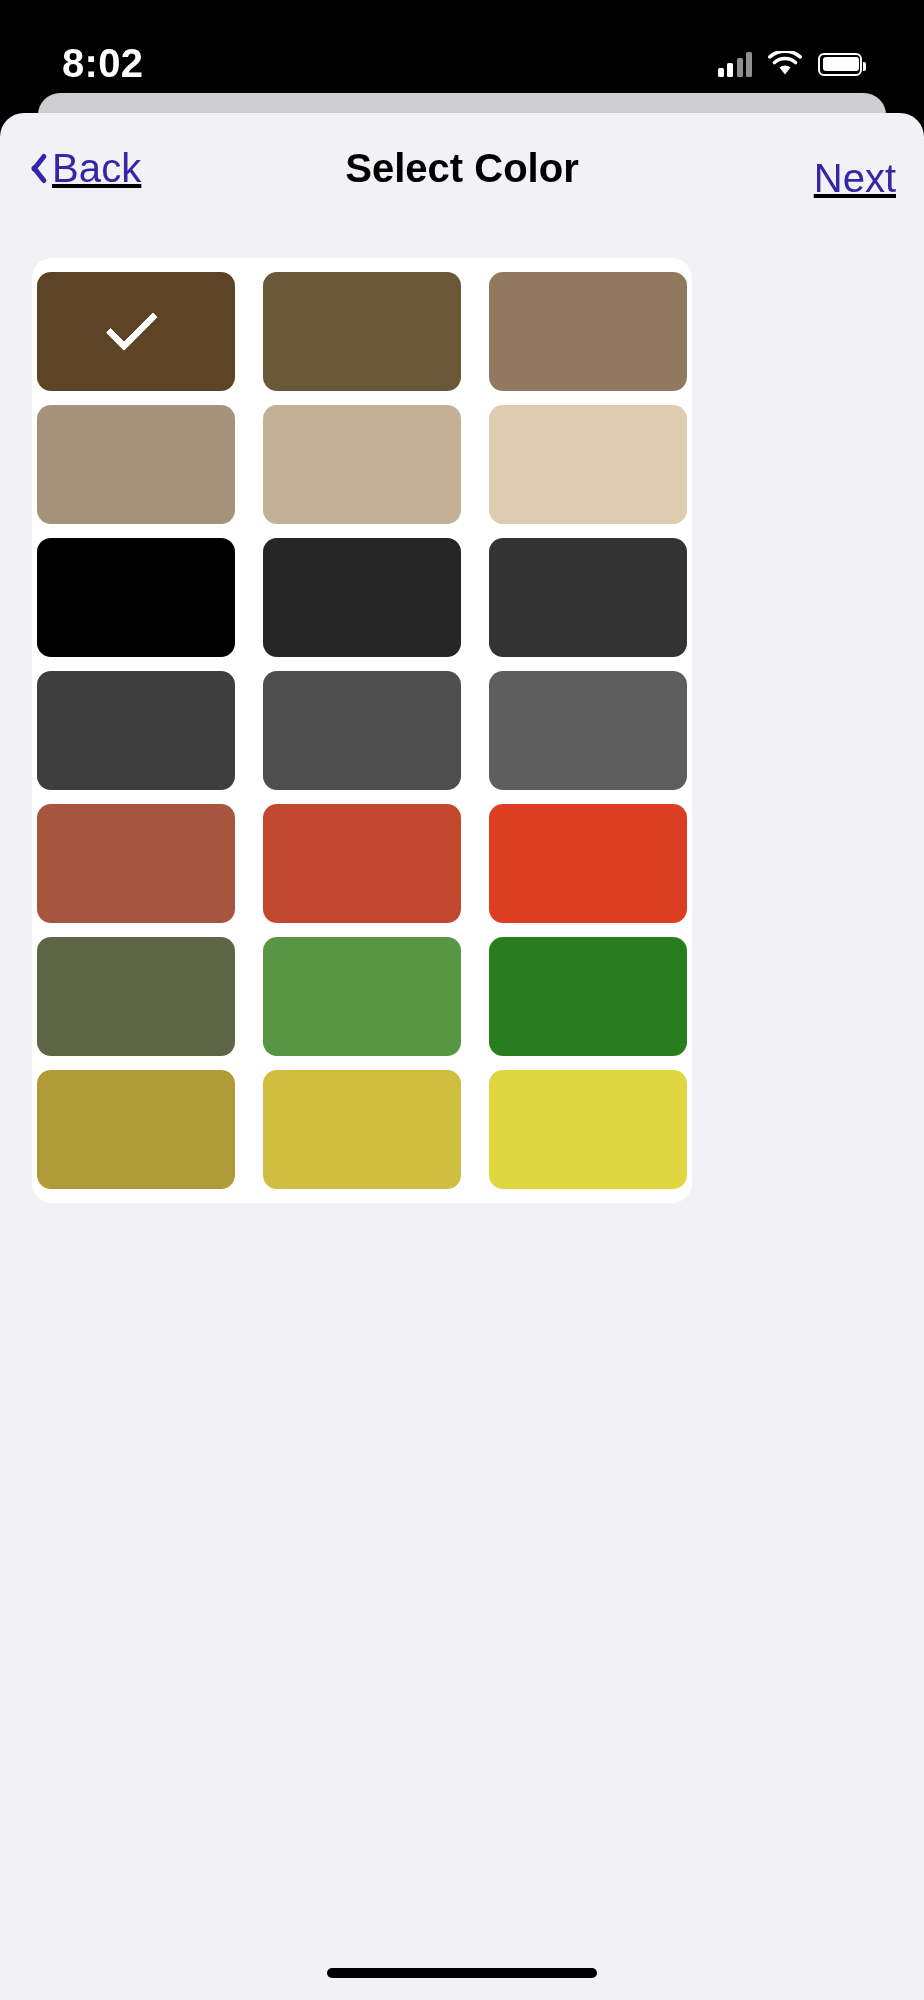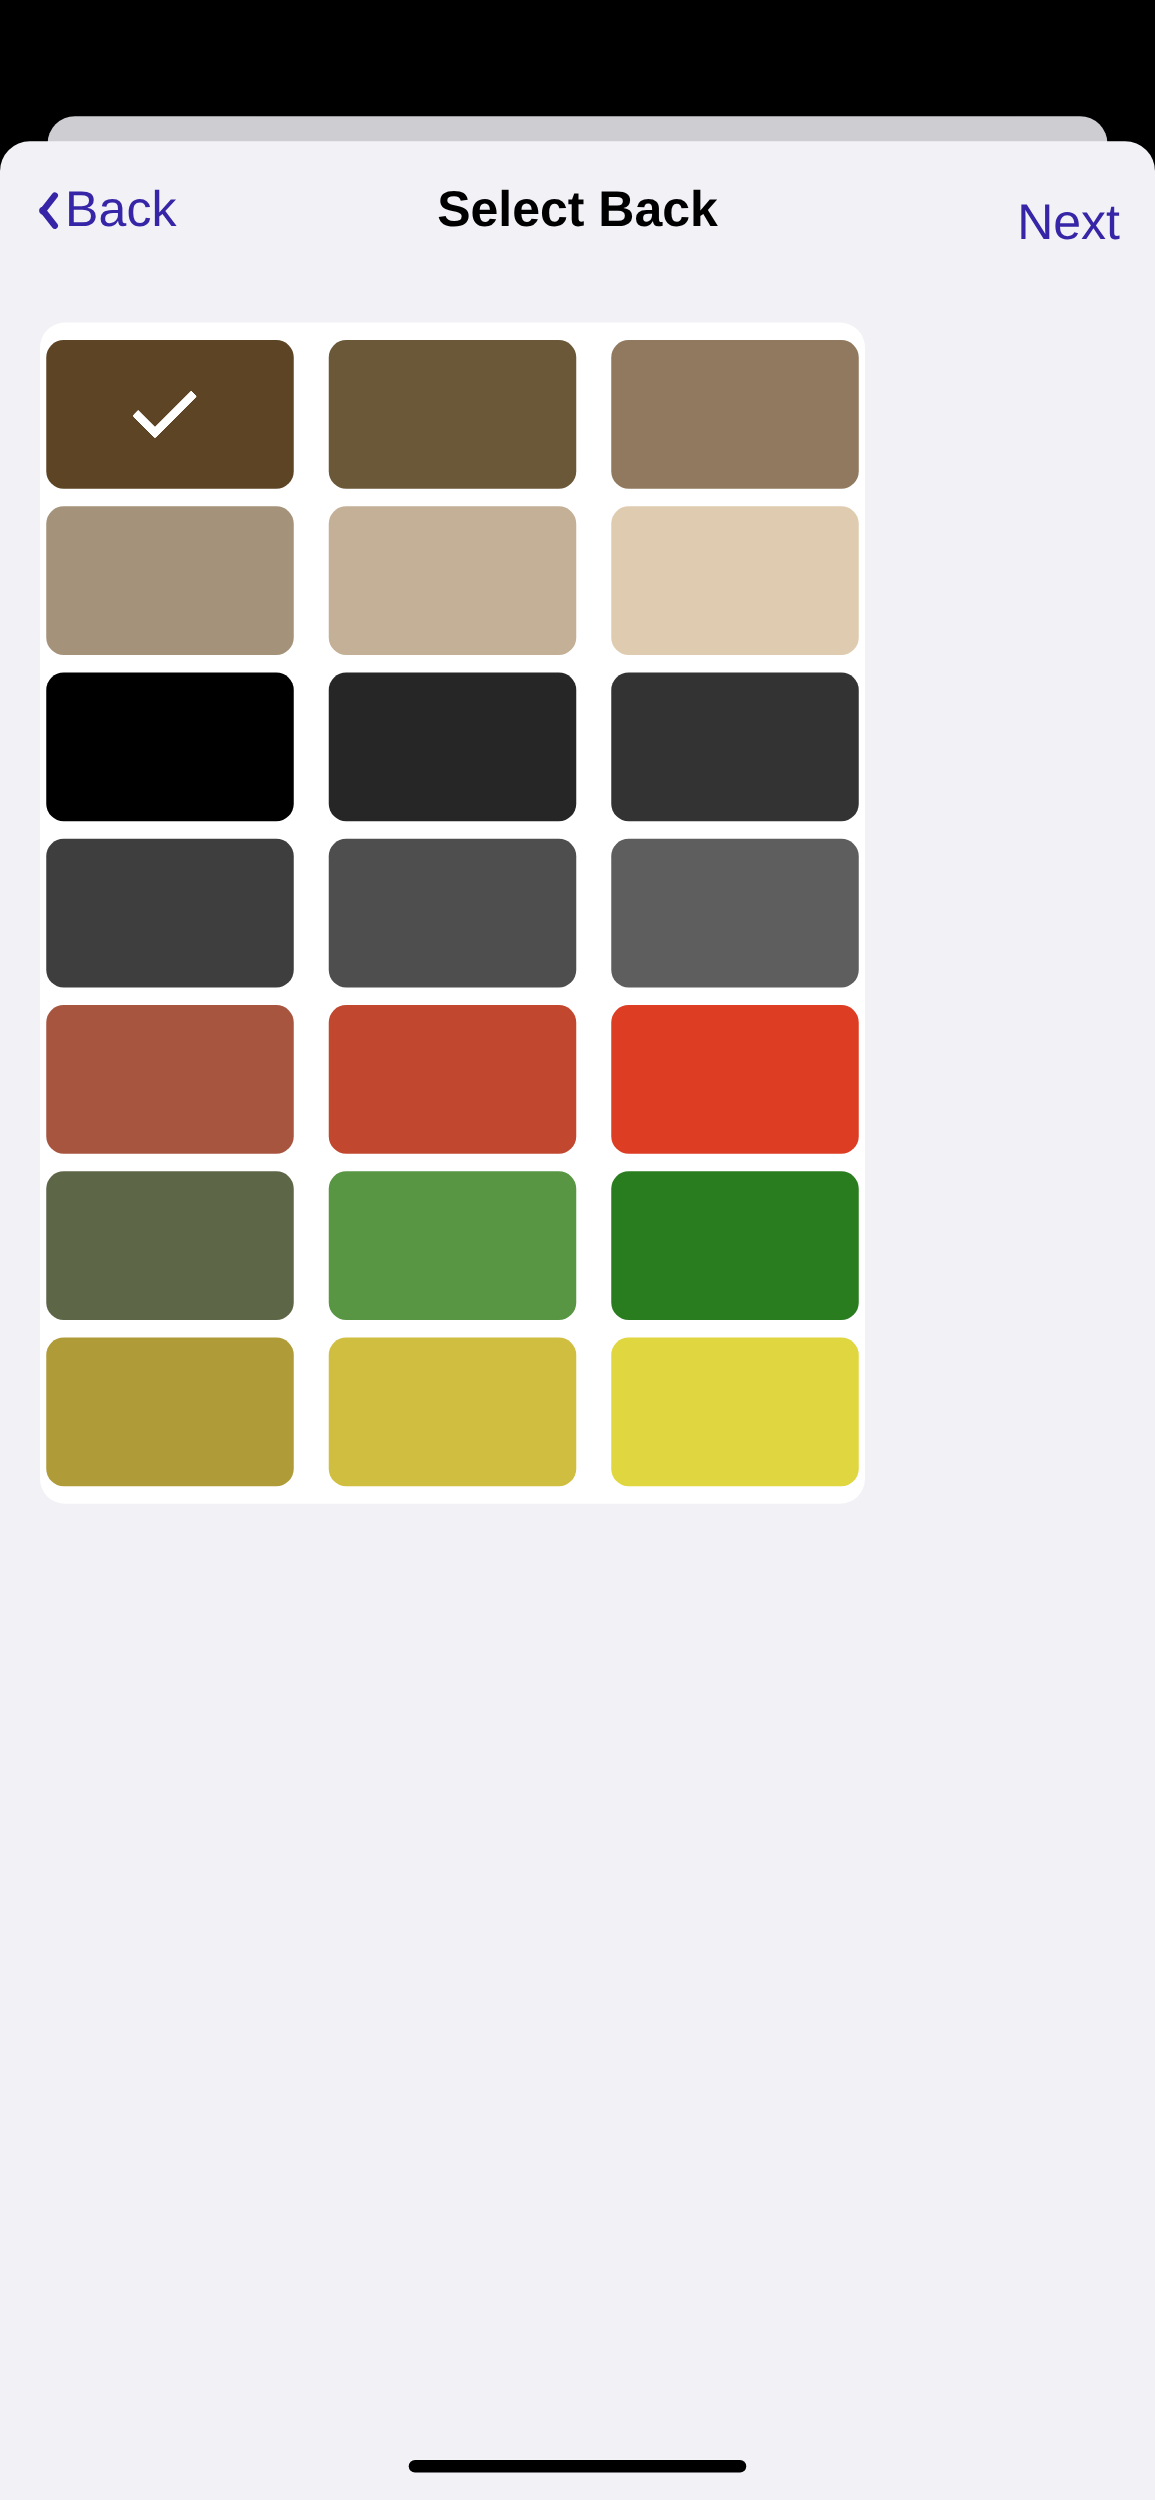--- a/index.html
+++ b/index.html
@@ -67,20 +67,21 @@
   }
 
   
   .sheet {
     position:absolute;
     top:113px; left:0;
     width:924px; height:1887px;
     background:#f1f1f6;
     border-radius:24px 24px 0 0;
     overflow:hidden;
+    text-decoration:underline;
   }
 
   
   .navbar {
     position:relative;
     height:110px;
     display:flex; align-items:center;
     padding:0 24px;
   }
   .nav-back {
@@ -150,31 +151,52 @@
     transform:translateX(-50%);
     width:270px; height:10px;
     background:#000; border-radius:6px;
   }
 </style>
 </head>
 <body>
 
 <div class="phone">
 
+  <div class="status-bar">
+    <div class="status-time">8:02</div>
+    <div class="status-icons">
+      <div class="sig">
+        <i></i>
+          <i></i>
+          <i></i>
+          <i></i>
+      </div>
+      <div class="wifi">
+        <svg width="34" height="26" viewBox="0 0 34 26">
+          <path d="M17 23.5 L11.5 16.5 A8.6 8.6 0 0 1 22.5 16.5 Z" fill="#fff"></path>
+          <path d="M6.5 11.5 A16 16 0 0 1 27.5 11.5" stroke="#fff" stroke-width="3.6" fill="none" stroke-linecap="round"></path>
+          <path d="M1.8 5.8 A23.5 23.5 0 0 1 32.2 5.8" stroke="#fff" stroke-width="3.6" fill="none" stroke-linecap="round"></path>
+        </svg>
+      </div>
+      <div class="batt">
+        <div class="batt-fill" style="width:36px"></div>
+      </div>
+    </div>
+  </div>
 
   <div class="sheet-behind"></div>
 
   <div class="sheet">
 
     <div class="navbar">
       <div class="nav-back">
         <span class="chev"></span>
         <span class="nav-back-label">Back</span>
       </div>
-      <div class="nav-title">Select Back</div>
+      <div class="nav-title">Select Color</div>
       <div class="nav-next">Next</div>
     </div>
 
     <div class="palette-card">
       <div class="grid">
           <div class="swatch" style="background: rgb(92, 68, 36);">
             <span class="check"></span>
           </div>
           <div class="swatch" style="background: rgb(107, 88, 57);"></div>
           <div class="swatch" style="background: rgb(144, 121, 94);"></div>

